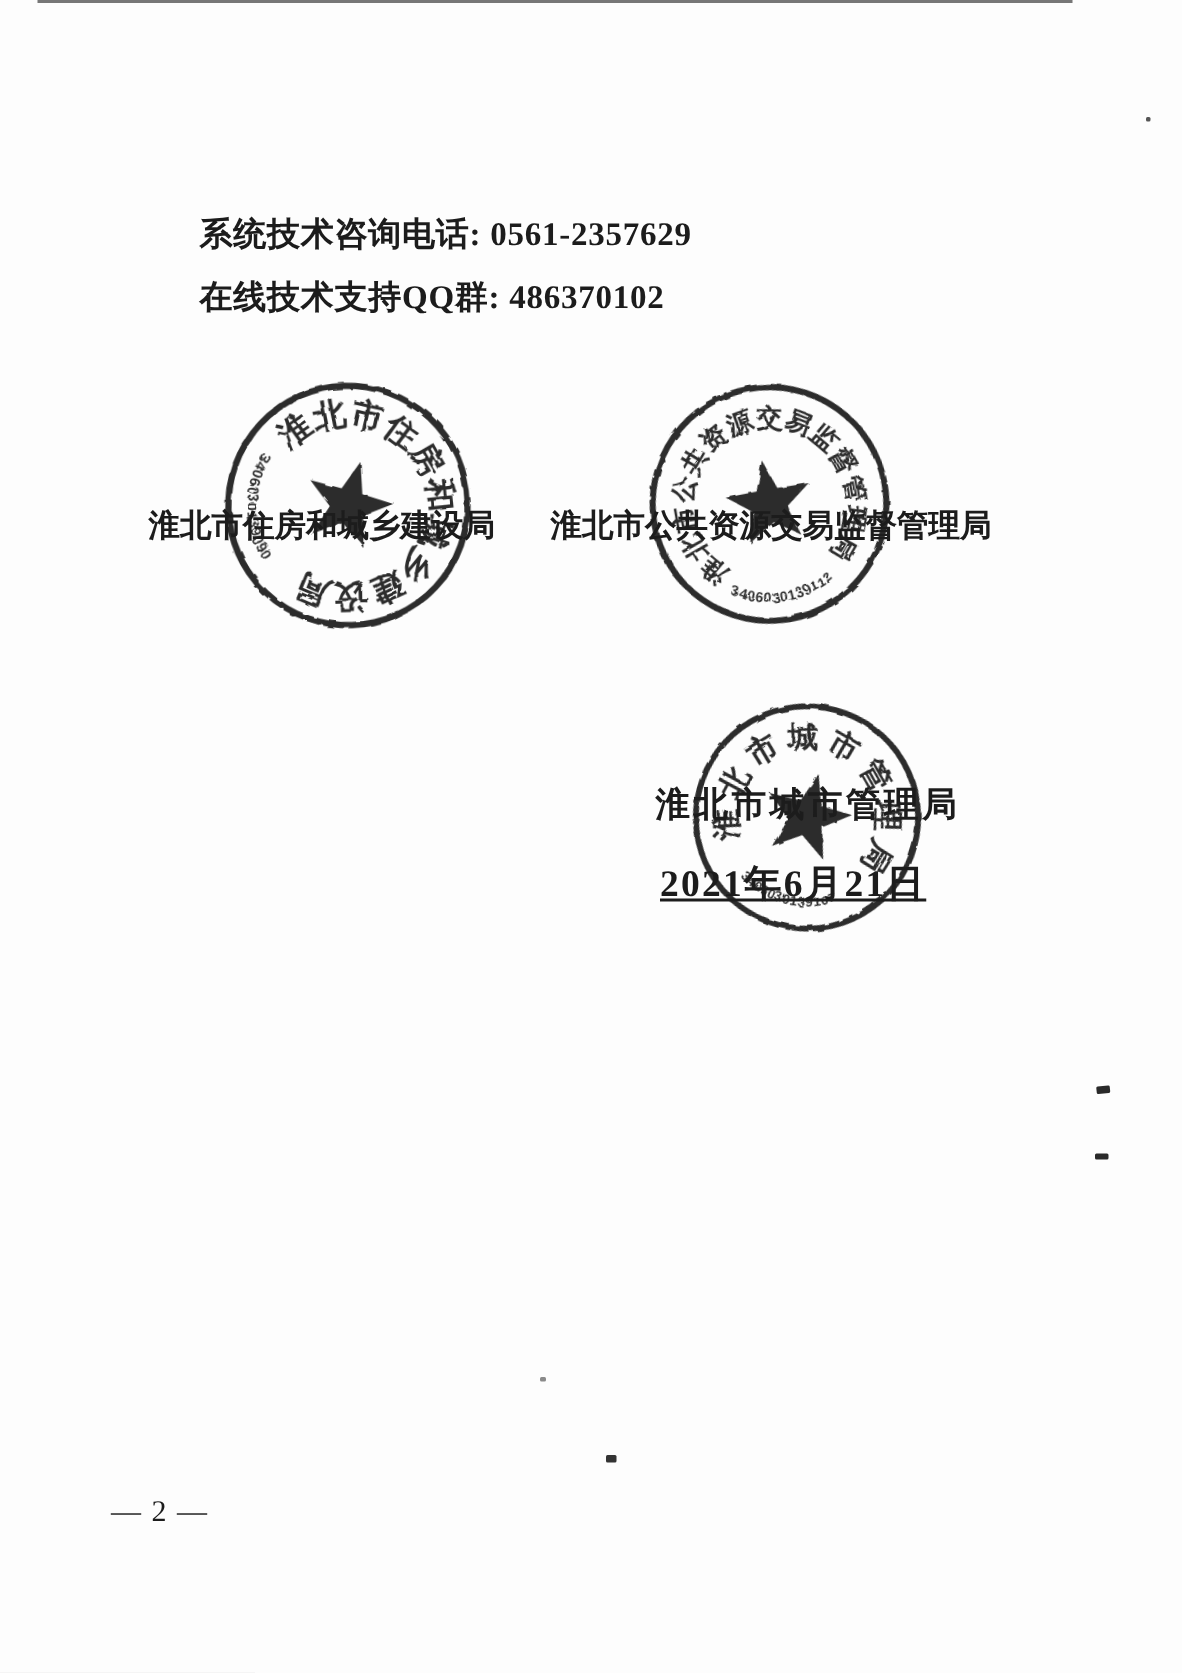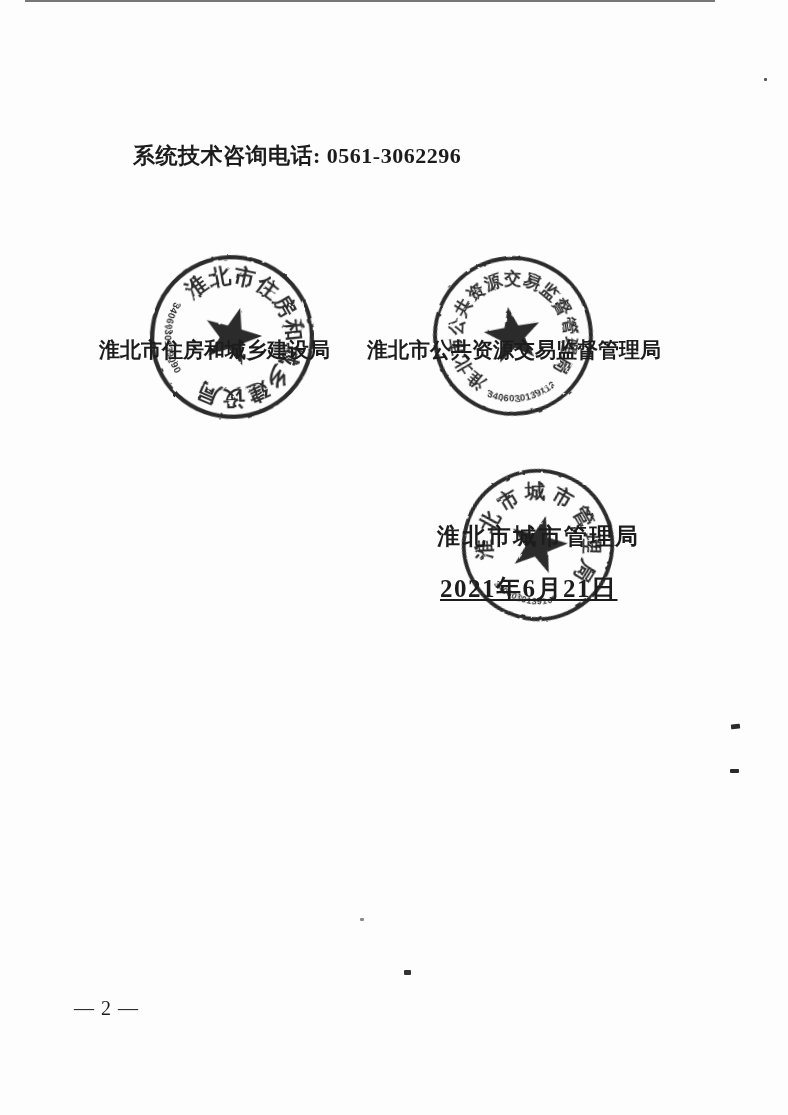--- a/index.html
+++ b/index.html
@@ -39,21 +39,22 @@
   .seal-code{fill:#1c1c1c;font-family:"Liberation Sans",sans-serif;font-weight:700;font-size:11.5px;letter-spacing:.6px;}
   .seal-star{fill:#1c1c1c;}
 </style>
 </head>
 <body>
 
 <div class="page">
 
   <div class="scan-edge"></div>
 
-  <div class="txt contact-line1">系统技术咨询电话: 0561-3062296</div>
+  <div class="txt contact-line1">系统技术咨询电话: 0561-2357629</div>
+  <div class="txt contact-line2">在线技术支持QQ群: 486370102</div>
 
   <svg class="seal seal-1" viewBox="0 0 200 200">
     <defs>
       <path id="arcName1" d="M 54.75 145.25 A 64 64 0 1 1 145.25 145.25" fill="none"></path>
       <path id="arcCode1" d="M 54.11 165.53 A 80 80 0 0 0 145.89 165.53" fill="none"></path>
       <filter id="rough1" x="-10%" y="-10%" width="120%" height="120%">
         <feTurbulence type="fractalNoise" baseFrequency="0.09" numOctaves="2" seed="7" result="n"></feTurbulence>
         <feDisplacementMap in="SourceGraphic" in2="n" scale="3"></feDisplacementMap>
       </filter>
     </defs>

